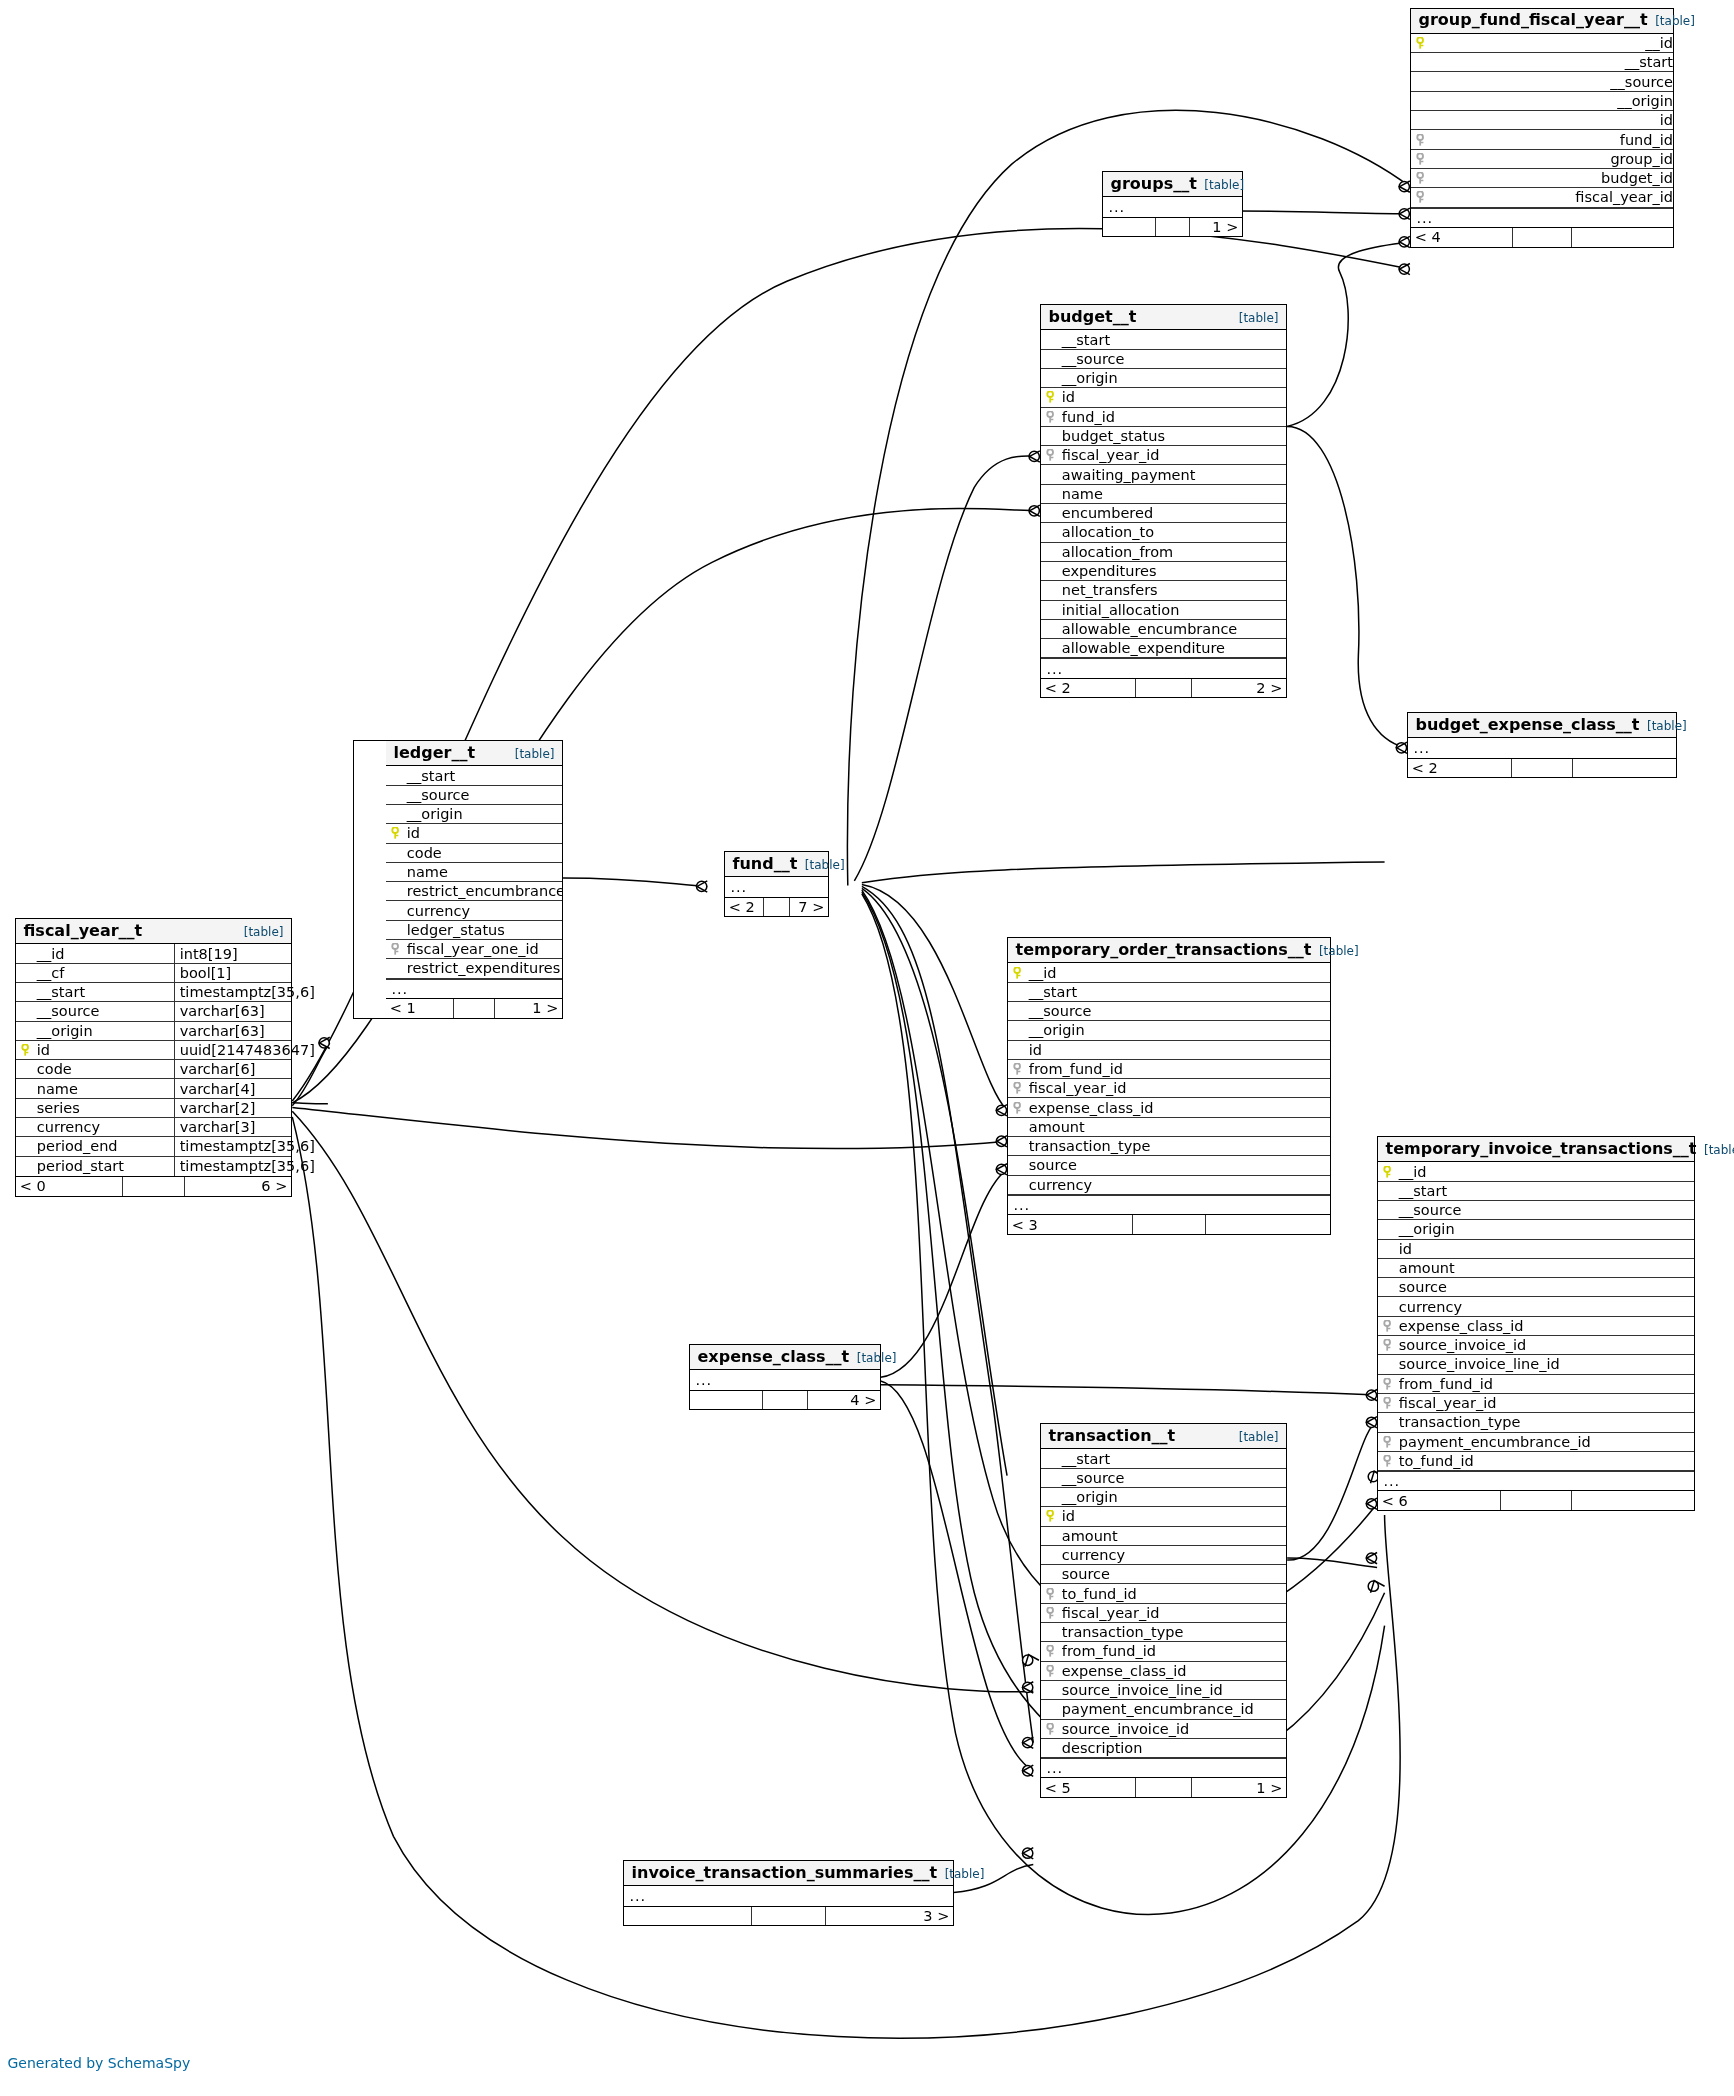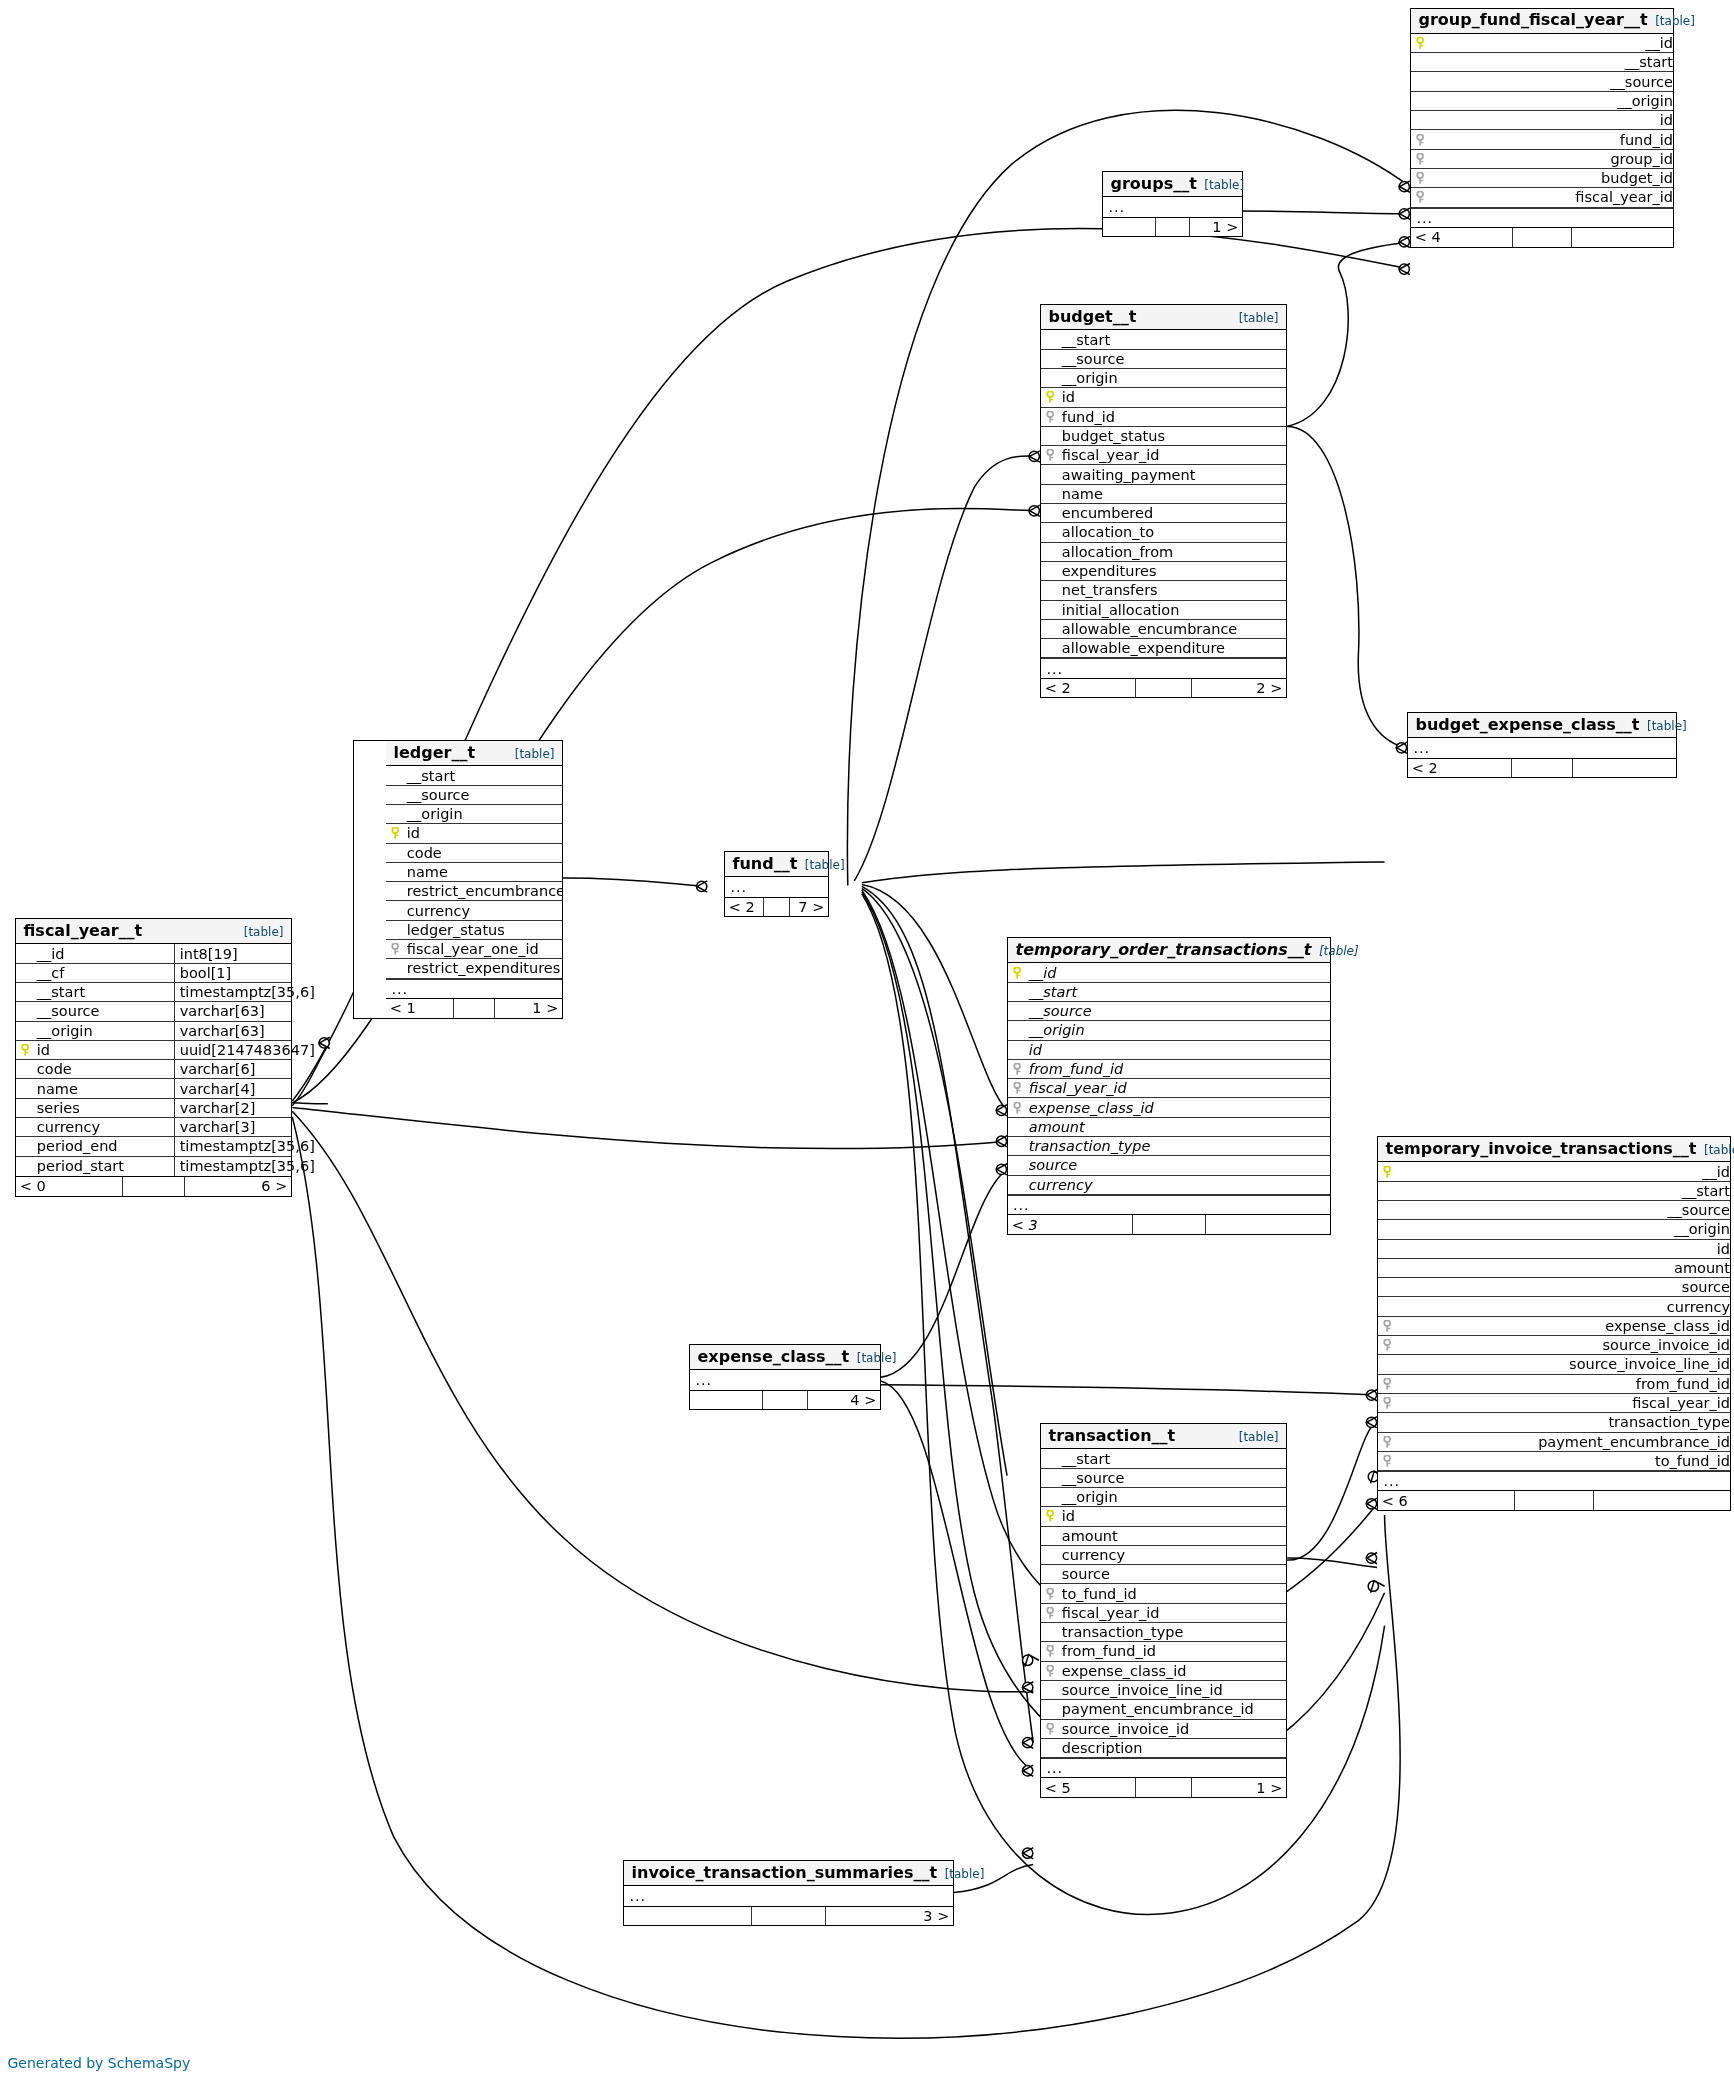--- a/index.html
+++ b/index.html
@@ -572,21 +572,21 @@
     <div class="rows">
       <div class="row ellipsis" style="border-top:none;">...</div>
     </div>
     <div class="footer">
       <div class="f-left">&lt; 2</div>
       <div class="f-mid"></div>
       <div class="f-right">7 &gt;</div>
     </div>
   </div>
 
-  <div class="tbl" style="left:1007px; top:937px; width:324px;font-style:italic;">
+  <div class="tbl" style="left:1007px; top:937px; width:324px;">
     <div class="hdr">
       <span class="tname">temporary_order_transactions__t</span>
       <span class="ttype">[table]</span>
     </div>
     <div class="rows">
       <div class="row">
           <span class="keycell"><svg class="keyicon" width="10.3" height="12" viewBox="0 0 11 13">
               <circle cx="5.5" cy="3.4" r="3.1" fill="none" stroke="#d6d600" stroke-width="2"></circle>
               <rect x="4.6" y="5.6" width="1.9" height="7" fill="#d6d600"></rect>
               <rect x="6.4" y="8.4" width="2.6" height="1.6" fill="#d6d600"></rect>
@@ -651,21 +651,21 @@
         </div>
       <div class="row ellipsis">...</div>
     </div>
     <div class="footer">
       <div class="f-left">&lt; 3</div>
       <div class="f-mid"></div>
       <div class="f-right"></div>
     </div>
   </div>
 
-  <div class="tbl" style="left:1377px; top:1136px; width:354px;text-align:right;">
+  <div class="tbl" style="left:1377px; top:1136px; width:318px;">
     <div class="hdr">
       <span class="tname">temporary_invoice_transactions__t</span>
       <span class="ttype">[table]</span>
     </div>
     <div class="rows">
       <div class="row">
           <span class="keycell"><svg class="keyicon" width="10.3" height="12" viewBox="0 0 11 13">
               <circle cx="5.5" cy="3.4" r="3.1" fill="none" stroke="#d6d600" stroke-width="2"></circle>
               <rect x="4.6" y="5.6" width="1.9" height="7" fill="#d6d600"></rect>
               <rect x="6.4" y="8.4" width="2.6" height="1.6" fill="#d6d600"></rect>

